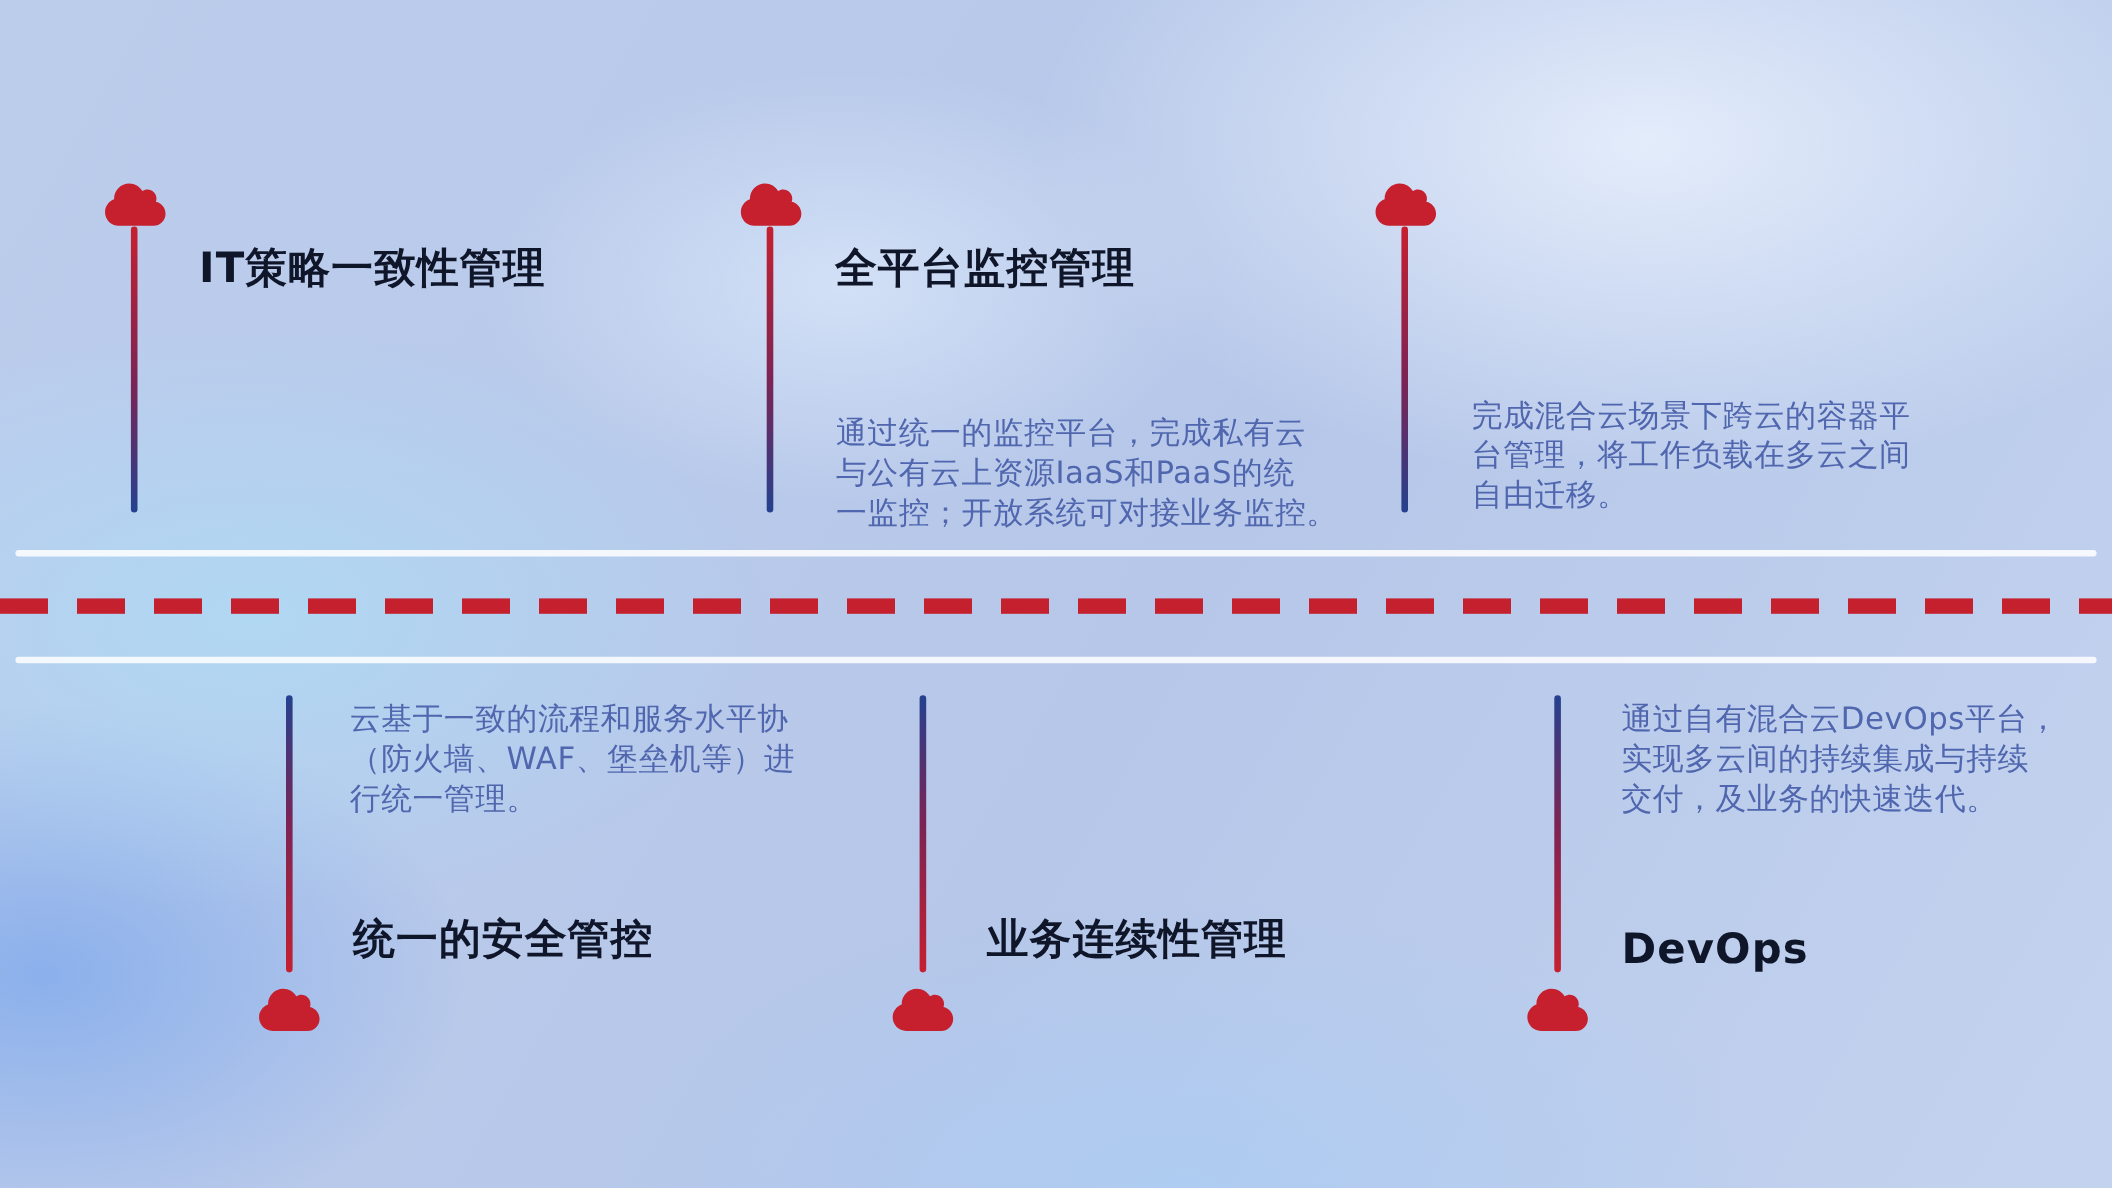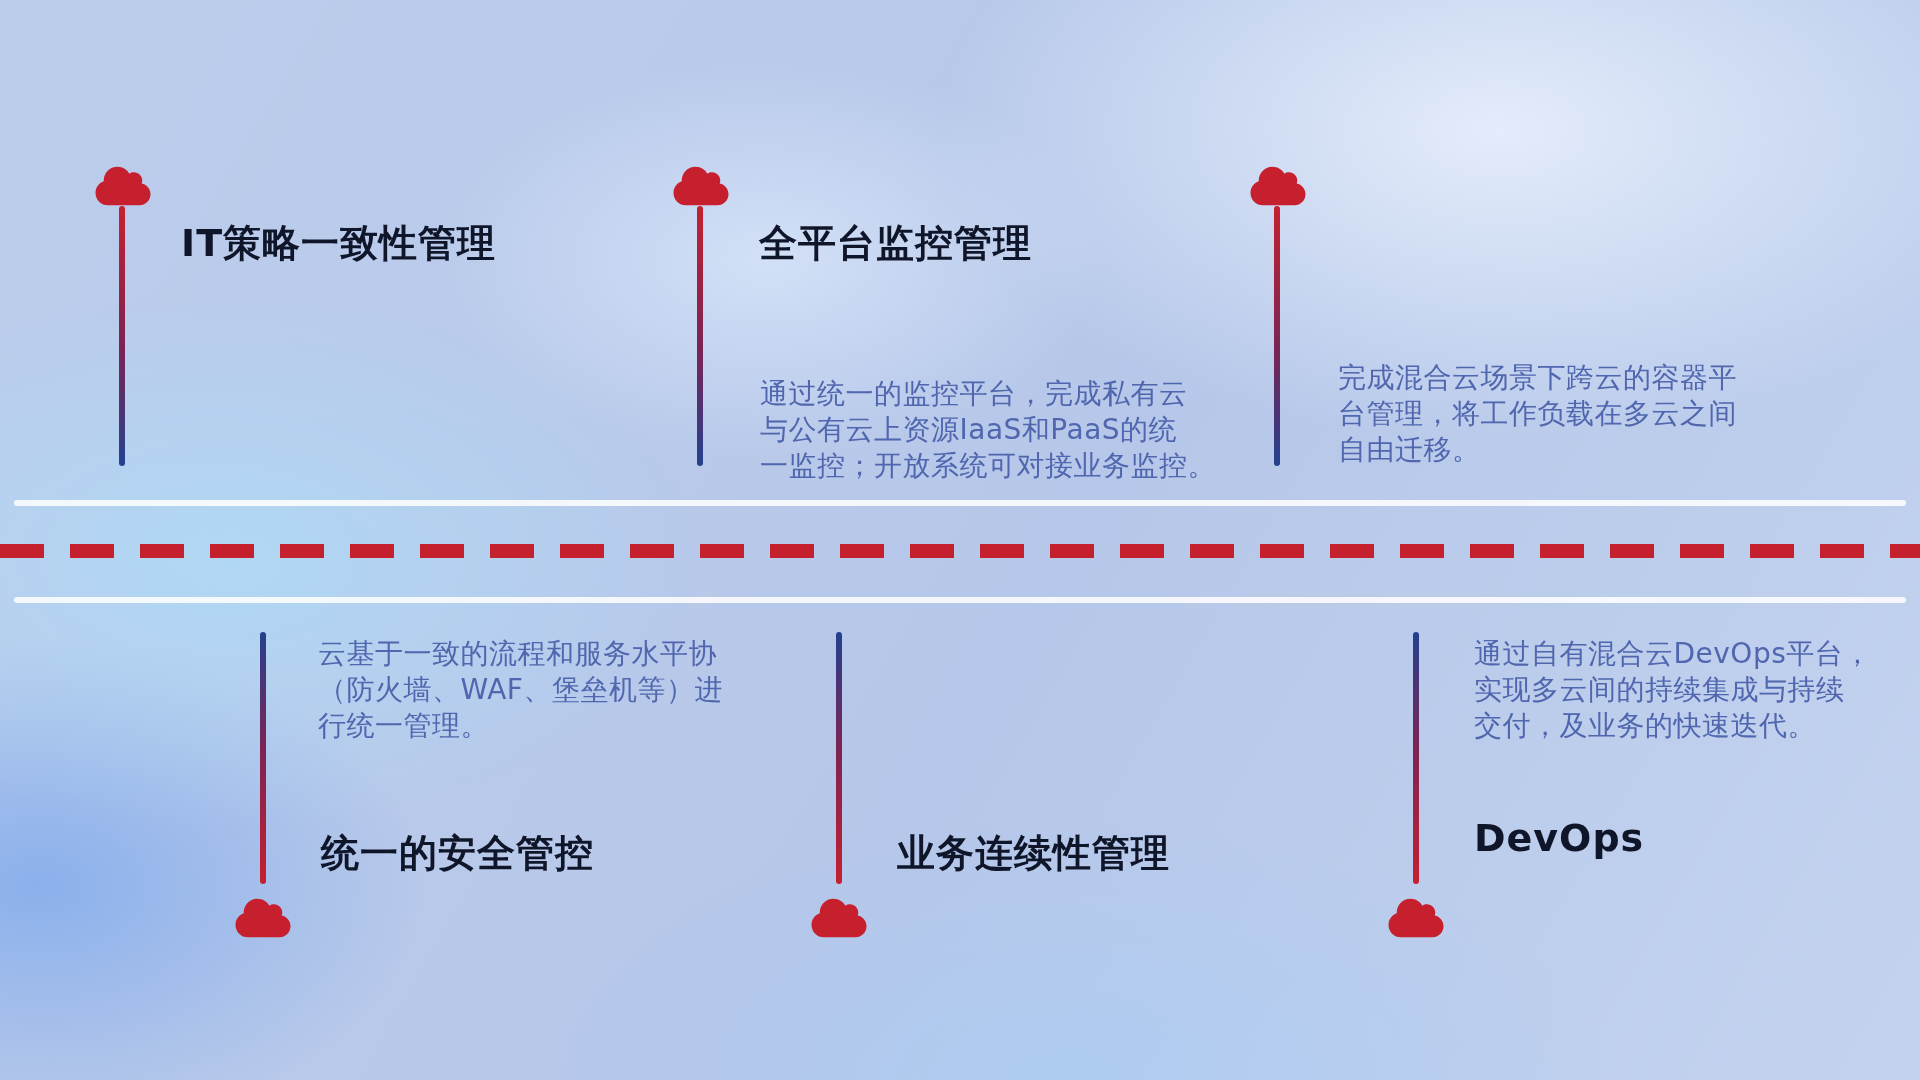--- a/index.html
+++ b/index.html
@@ -137,15 +137,15 @@
 
   <div class="vline up" style="left:1413px; top:632px; height:252px;"></div>
   <div class="cloud" style="left:1387px; top:896px;">
     <svg viewBox="0 0 640 512" aria-hidden="true">
         <path fill="currentColor" d="M0 336c0 79.5 64.5 144 144 144H512c70.7 0 128-57.3 128-128c0-61.9-44-113.6-102.4-125.4c4.1-10.7 6.4-22.4 6.4-34.6c0-53-43-96-96-96c-19.7 0-38.1 6-53.3 16.2C367 64.2 315.3 32 256 32C167.6 32 96 103.6 96 192c0 2.7 .1 5.4 .2 8.1C40.2 219.8 0 273.2 0 336z"></path>
       </svg>
   </div>
   <div class="item-desc" style="left:1474px; top:636px;">通过自有混合云DevOps平台，
 实现多云间的持续集成与持续
 交付，及业务的快速迭代。</div>
-  <div class="item-title" style="left:1474px; top:816px;">DevOps</div>
+  <div class="item-title" style="left:1474px; top:840px;">DevOps</div>
 
 </div>
 
 </body></html>

